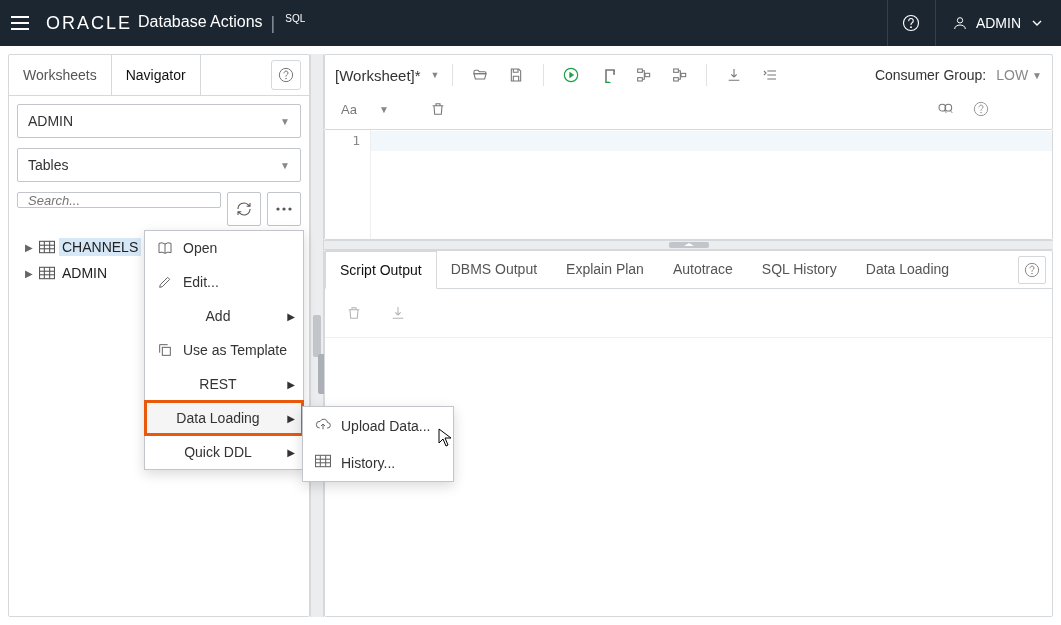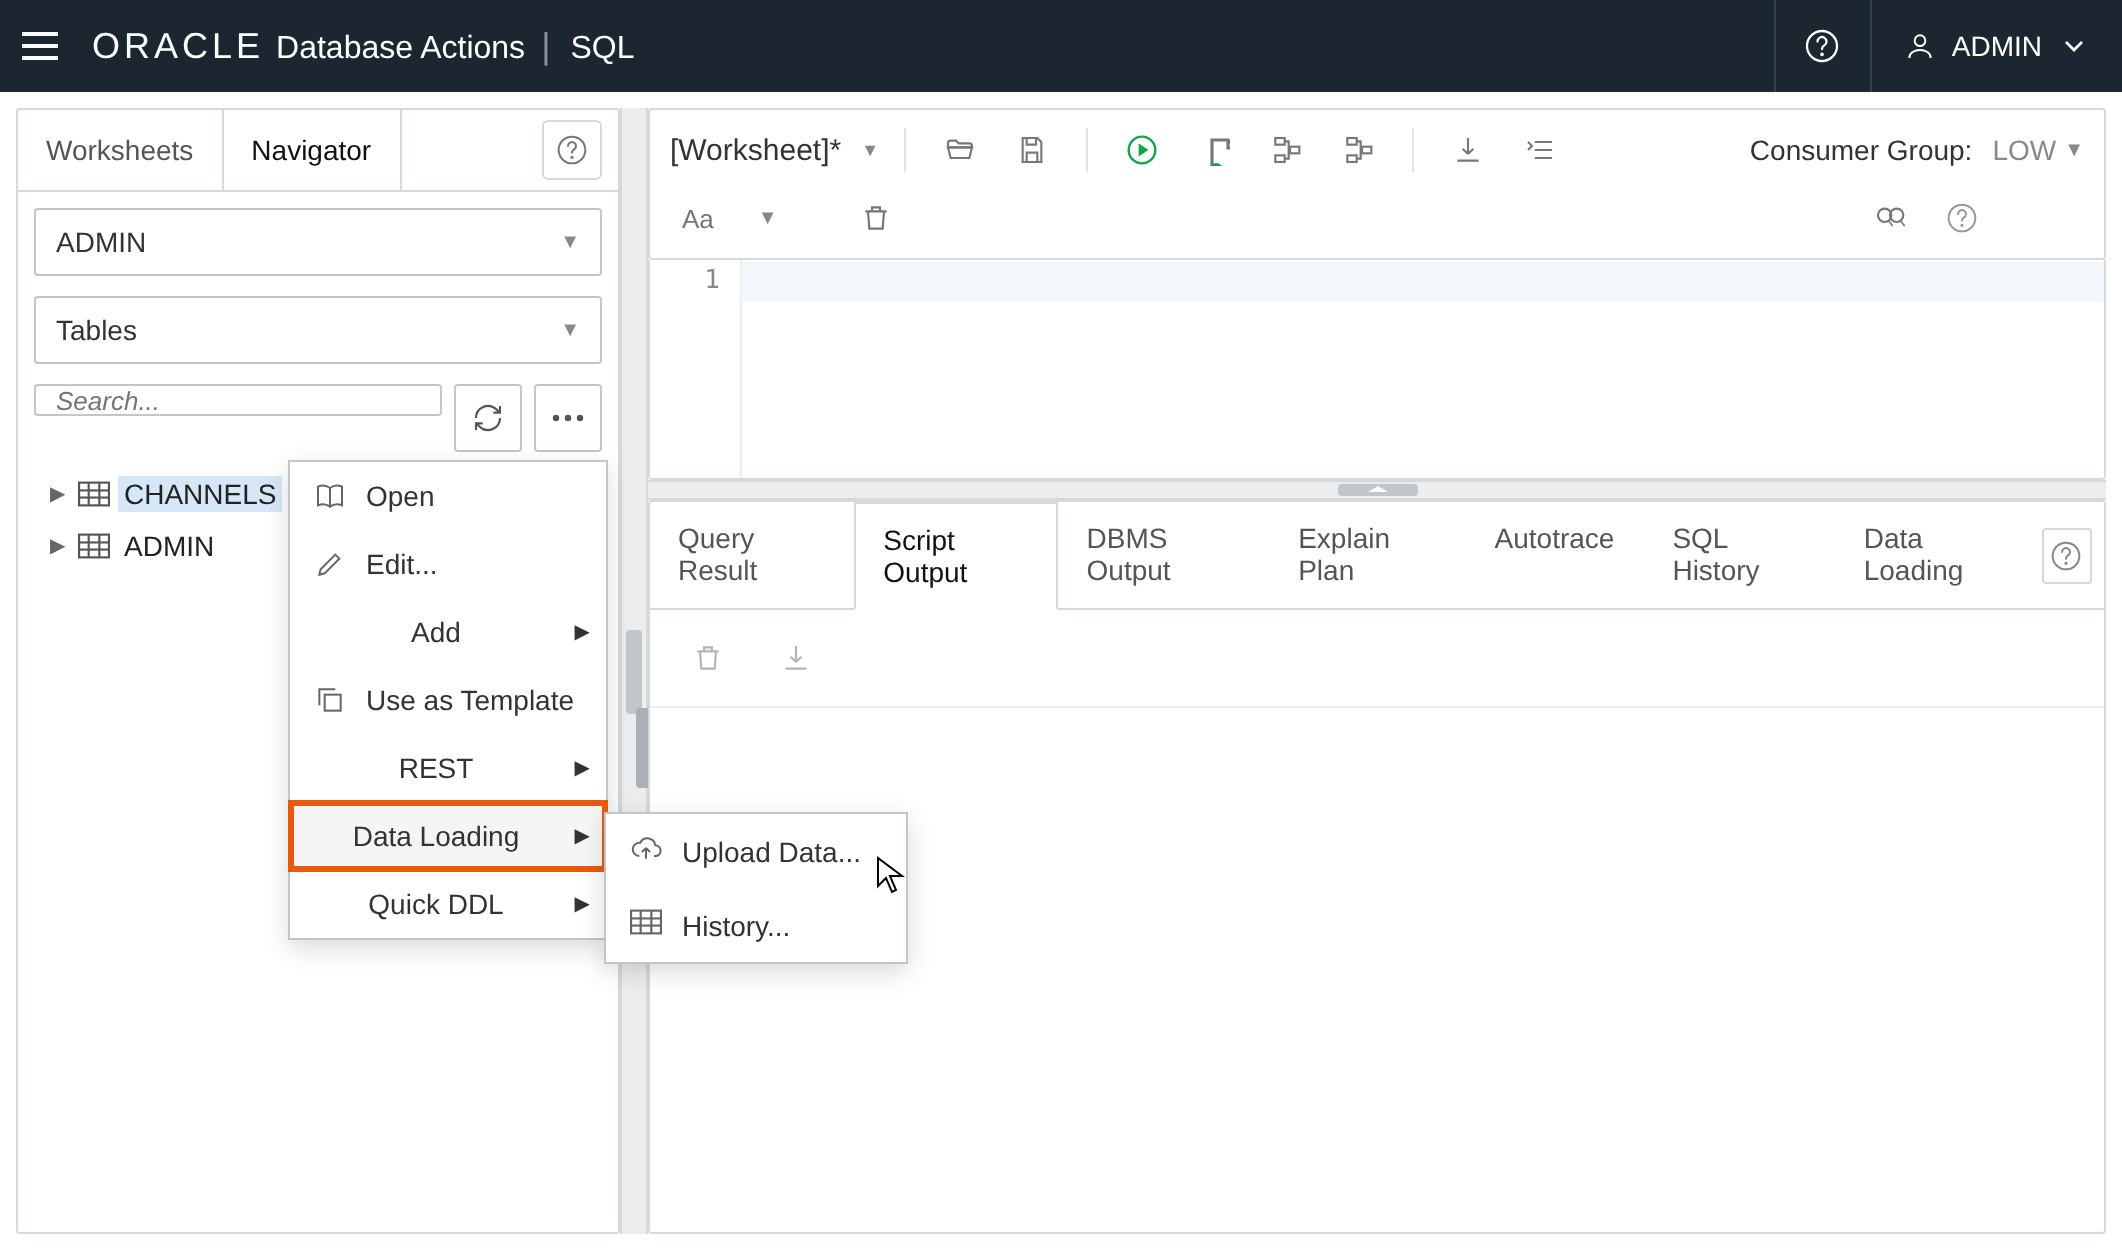--- a/index.html
+++ b/index.html
@@ -1,24 +1,24 @@
 <!DOCTYPE html>
 <html><head>
 <meta charset="utf-8">
 <style>
   * { box-sizing: border-box; margin: 0; padding: 0; }
   body { font-family: "Helvetica Neue", Arial, sans-serif; font-size: 13px; color: #333; background: #f5f5f5; width: 1061px; height: 625px; overflow: hidden; position: relative; }
   
   .topbar { height: 46px; background: #1c2631; display: flex; align-items: center; color: #fff; }
   .hamburger { width: 40px; height: 46px; display: flex; align-items: center; justify-content: center; cursor: pointer; }
   .hamburger svg { fill: #fff; }
-  .brand { font-family: Arial, sans-serif; font-size: 18px; letter-spacing: 2px; font-weight: 500; margin-left: 6px; color: #fff; display: flex; align-items: flex-end; }
+  .brand { font-family: Arial, sans-serif; font-size: 18px; letter-spacing: 2px; font-weight: 500; margin-left: 6px; color: #fff; display: flex; align-items: flex-start; }
   .brand-db { font-size: 16px; letter-spacing: 0; margin-left: 6px; font-weight: 300; }
   .brand-sep { margin: 0 8px; color: #8a9199; font-weight: 300; }
-  .brand-sql { font-size: 16px; letter-spacing: 0; font-weight: 300; }
+  .brand-sql { font-size: 10px; letter-spacing: 0; font-weight: 300; }
   .topbar-spacer { flex: 1; }
   .topbar-btn { width: 48px; height: 46px; display: flex; align-items: center; justify-content: center; border-left: 1px solid #33414e; cursor: pointer; }
   .user-btn { width: auto; padding: 0 16px; gap: 8px; }
   .user-btn span { font-size: 14px; }
   .topbar-btn svg { stroke: #fff; fill: none; }
   
   .workspace { display: flex; height: calc(100% - 46px); background: #fff; padding: 8px; gap: 0; }
   
   .sidebar { width: 302px; background: #fff; border: 1px solid #d6d9dc; border-radius: 2px; display: flex; flex-direction: column; margin-right: 0; }
   .side-tabs { display: flex; align-items: center; border-bottom: 1px solid #d6d9dc; }
@@ -306,21 +306,20 @@
     <div class="hsplitter">
       <div class="hsplitter-dot">
         <svg width="12" height="6" viewBox="0 0 12 6" fill="#fff">
             <path d="M1 4l5-3 5 3"></path>
           </svg>
       </div>
     </div>
 
     <div class="results">
       <div class="result-tabs">
-        <div class="result-tab">Query Result</div>
         <div class="result-tab active">Script Output</div>
         <div class="result-tab">DBMS Output</div>
         <div class="result-tab">Explain Plan</div>
         <div class="result-tab">Autotrace</div>
         <div class="result-tab">SQL History</div>
         <div class="result-tab">Data Loading</div>
         <div class="result-tabs-spacer"></div>
         <div class="result-help">
             <svg class="ico" viewBox="0 0 24 24" fill="none" stroke="#888" stroke-width="1.5">
               <circle cx="12" cy="12" r="10"></circle>

